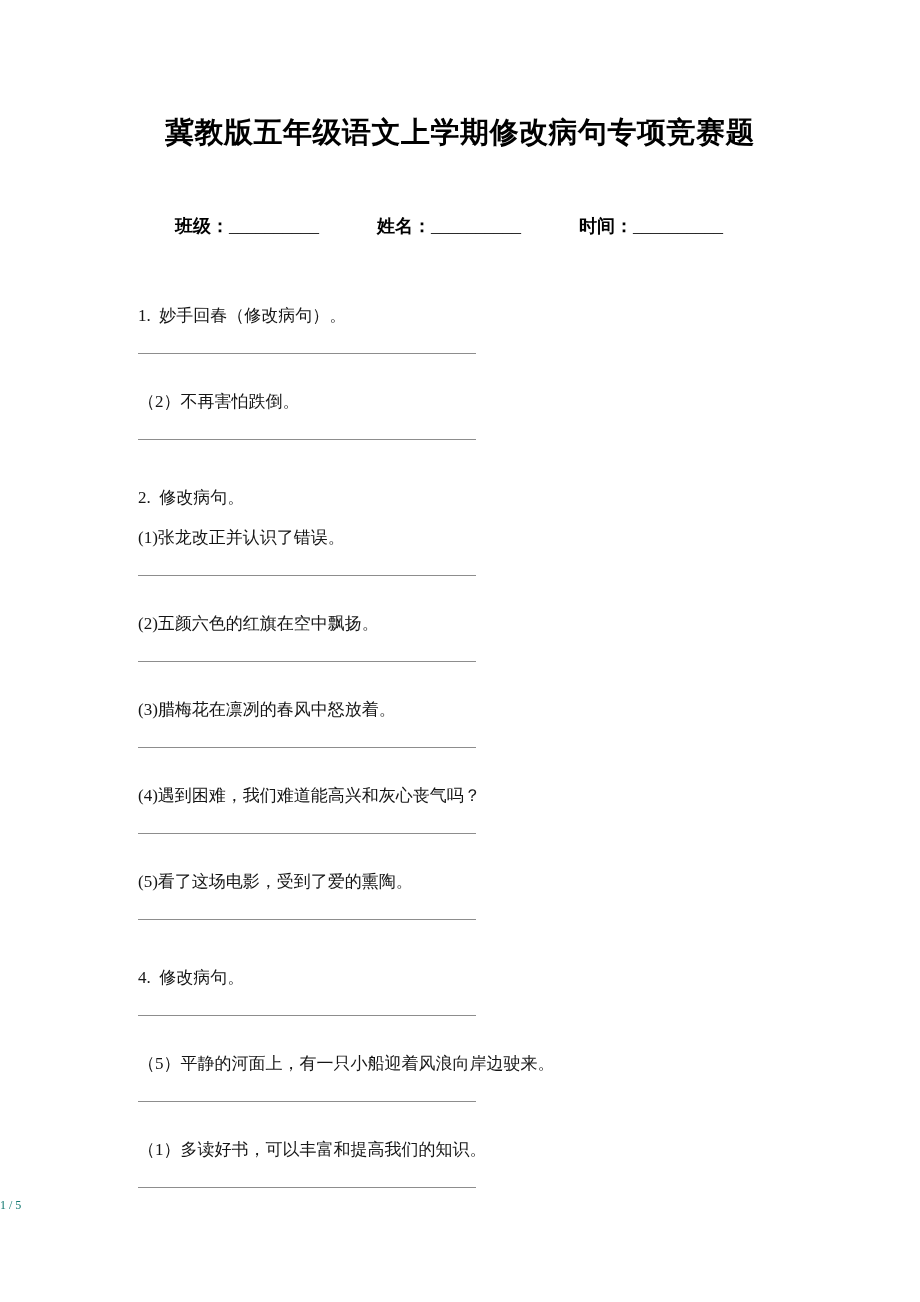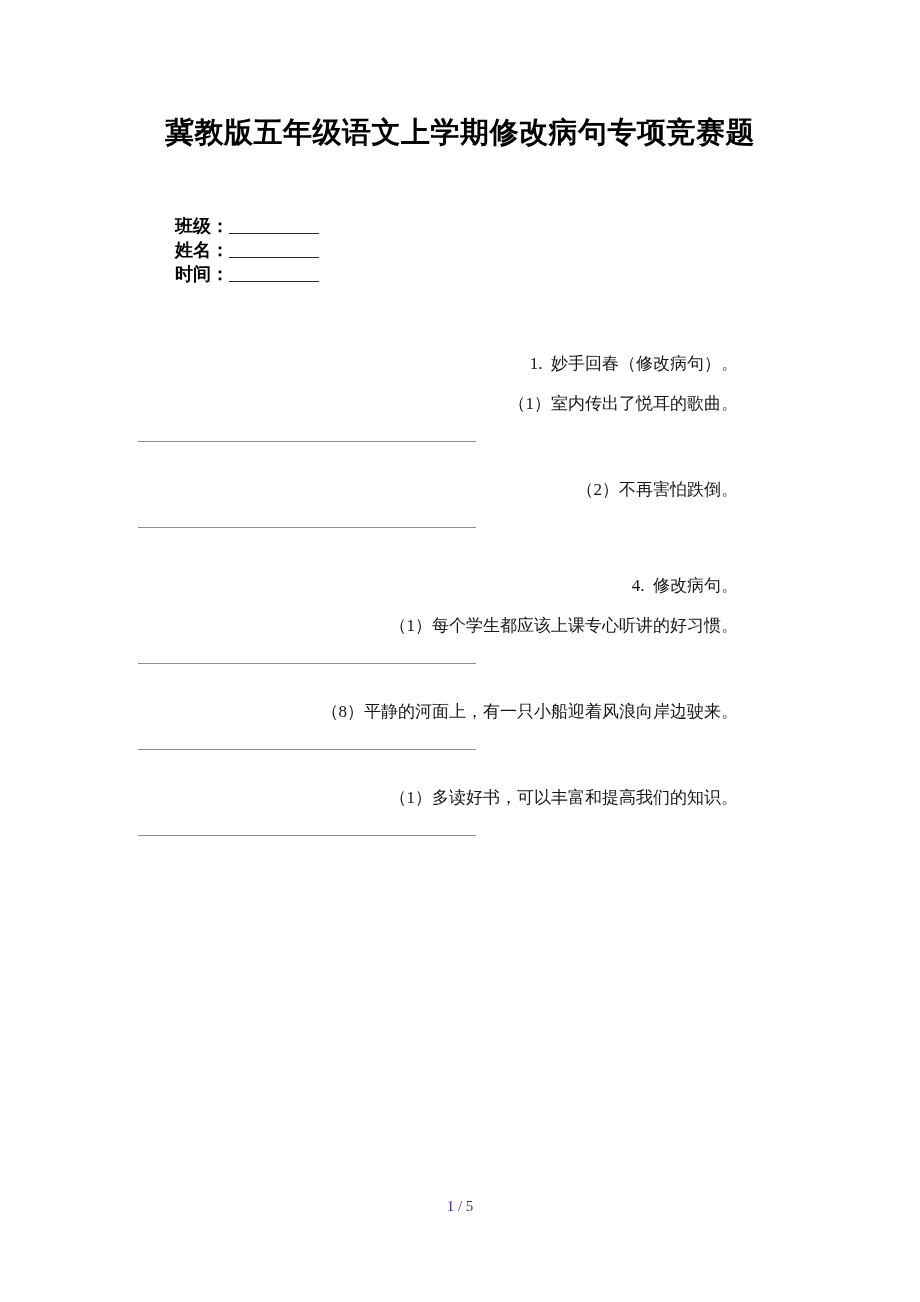--- a/index.html
+++ b/index.html
@@ -30,38 +30,36 @@
     font-size: 29px;
     line-height: 36px;
     color: #000000;
     letter-spacing: 0.5px;
   }
   .fields {
     display: flex;
     margin: 64px 0 0 175px;
     font-size: 18px;
     line-height: 24px;
-    flex-direction: column;
   }
   .field { margin-right: 58px; white-space: nowrap; }
   .flabel {
     font-family: "Liberation Sans", "DejaVu Sans", sans-serif;
     font-weight: bold;
     color: #000000;
   }
   .fblank {
     font-family: "Liberation Serif", "DejaVu Serif", serif;
     font-weight: normal;
     color: #222222;
     letter-spacing: 0;
   }
   .sections {
     margin: 66px 0 0 138px;
     width: 600px;
-    text-align: right;
   }
   .section + .section { margin-top: 46px; }
   .section-heading {
     margin: 0;
     font-size: 17px;
     line-height: 24px;
     white-space: pre-wrap;
   }
   .item {
     margin: 16px 0 0 0;
@@ -74,23 +72,22 @@
     height: 0;
     border-bottom: 1px solid #8d8d8d;
     margin-top: 25px;
   }
   .answer-line + .item { margin-top: 36px; }
   .footer {
     position: absolute;
     top: 1198px;
     left: 0;
     width: 100%;
-    text-align: center;
-    font-size: 15px;
-    color: #4c1d95;
+    font-size: 12px;
+    color: #0f766e;
   }
 </style>
 </head>
 <body>
 
 <div class="page">
 
   <h1 class="title">冀教版五年级语文上学期修改病句专项竞赛题</h1>
 
   <div class="fields">
@@ -101,30 +98,41 @@
       <span class="flabel">姓名：</span><span class="fblank">__________</span>
     </div>
     <div class="field">
       <span class="flabel">时间：</span><span class="fblank">__________</span>
     </div>
   </div>
 
   <div id="sections" class="sections">
       <div class="section">
         <p class="section-heading">1.  妙手回春（修改病句）。</p>
-        <p class="item">（1）室内传出了悦耳的歌曲。</p>
         <div class="answer-line"></div>
         <p class="item">（2）不再害怕跌倒。</p>
         <div class="answer-line"></div>
       </div>
       <div class="section">
+        <p class="section-heading">2.  修改病句。</p>
+        <p class="item">(1)张龙改正并认识了错误。</p>
+        <div class="answer-line"></div>
+        <p class="item">(2)五颜六色的红旗在空中飘扬。</p>
+        <div class="answer-line"></div>
+        <p class="item">(3)腊梅花在凛冽的春风中怒放着。</p>
+        <div class="answer-line"></div>
+        <p class="item">(4)遇到困难，我们难道能高兴和灰心丧气吗？</p>
+        <div class="answer-line"></div>
+        <p class="item">(5)看了这场电影，受到了爱的熏陶。</p>
+        <div class="answer-line"></div>
+      </div>
+      <div class="section">
         <p class="section-heading">4.  修改病句。</p>
-        <p class="item">（1）每个学生都应该上课专心听讲的好习惯。</p>
         <div class="answer-line"></div>
-        <p class="item">（8）平静的河面上，有一只小船迎着风浪向岸边驶来。</p>
+        <p class="item">（5）平静的河面上，有一只小船迎着风浪向岸边驶来。</p>
         <div class="answer-line"></div>
         <p class="item">（1）多读好书，可以丰富和提高我们的知识。</p>
         <div class="answer-line"></div>
       </div>
     </div>
 
   <div class="footer">1 / 5</div>
 
 </div>
 

